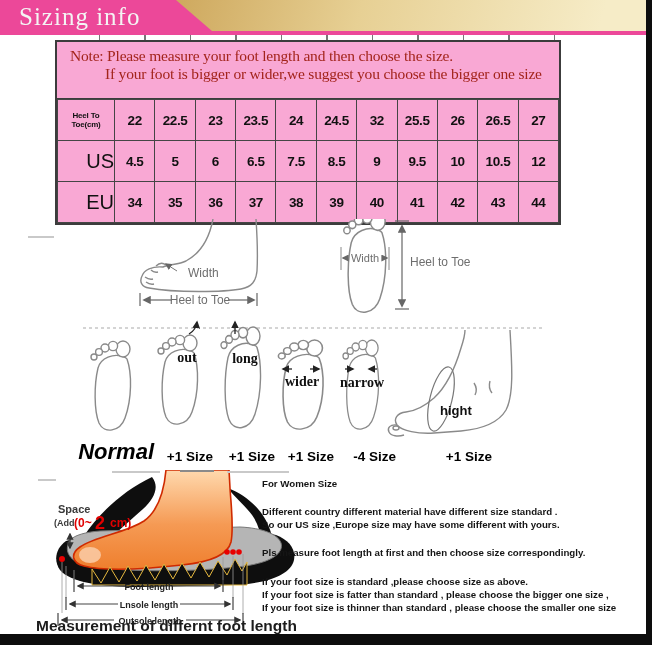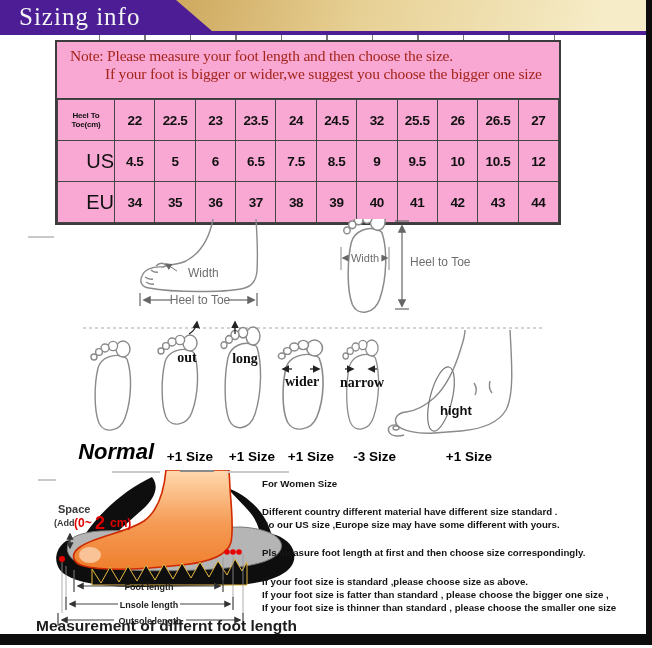--- a/index.html
+++ b/index.html
@@ -1,19 +1,19 @@
 <!DOCTYPE html>
 <html><head>
 <meta charset="utf-8">
 <style>
   html,body{margin:0;padding:0;background:#fff;}
   .frame{position:relative;width:652px;height:648px;background:#fff;overflow:hidden;
          font-family:"Liberation Sans",sans-serif;}
   
-  .hdr{position:absolute;left:0;top:0;width:652px;height:35px;background:#4c1d95;}
+  .hdr{position:absolute;left:0;top:0;width:652px;height:35px;background:#ec4899;}
   .gold{position:absolute;left:0;top:0;width:652px;height:31px;
         background:linear-gradient(105deg,#a8803c 0%,#caa255 22%,#e7d094 55%,#f6ecc7 92%);
         clip-path:polygon(176px 0,652px 0,652px 31px,212px 31px);}
   .hdr-title{position:absolute;left:19px;top:3px;color:#f4f4f4;
              font-family:"Liberation Serif",serif;font-size:25px;letter-spacing:1px;}
   
   .edge-right{position:absolute;right:0;top:0;width:6px;height:645px;background:#0d0d0d;}
   .edge-bottom{position:absolute;left:0;top:634px;width:652px;height:11px;background:#0d0d0d;}
   
   .ticks{position:absolute;left:55px;top:35px;width:502px;height:5px;
@@ -205,21 +205,21 @@
       <path d="M 474,383 q 4,6 1,12 M 490,381 q -2,7 2,12"></path>
     </g>
     <ellipse cx="441" cy="399" rx="11" ry="33" transform="rotate(14 441 399)" stroke="#777" fill="none" stroke-width="1.2"></ellipse>
     <text class="hight" x="440" y="415">hight</text>
   </svg>
 
   <div class="slabel normal" style="left:70px;top:439px;width:84px;">Normal</div>
   <div class="slabel" style="left:153px;top:449px;width:60px;">+1 Size</div>
   <div class="slabel" style="left:215px;top:449px;width:60px;">+1 Size</div>
   <div class="slabel" style="left:274px;top:449px;width:60px;">+1 Size</div>
-  <div class="slabel" style="left:336px;top:449px;width:60px;">-3 Size</div>
+  <div class="slabel" style="left:336px;top:449px;width:60px;">-4 Size</div>
   <div class="slabel" style="left:430px;top:449px;width:62px;">+1 Size</div>
 
   <svg class="shoe" viewBox="0 470 330 165">
     <defs>
       <linearGradient id="fg" x1="0" y1="0" x2="0" y2="1">
         <stop offset="0" stop-color="#ffd9ae"></stop>
         <stop offset="0.55" stop-color="#f59a54"></stop>
         <stop offset="1" stop-color="#ef7f2e"></stop>
       </linearGradient>
       <marker id="mS" viewBox="0 0 10 10" refX="8" refY="5" markerWidth="6" markerHeight="6" orient="auto-start-reverse">

